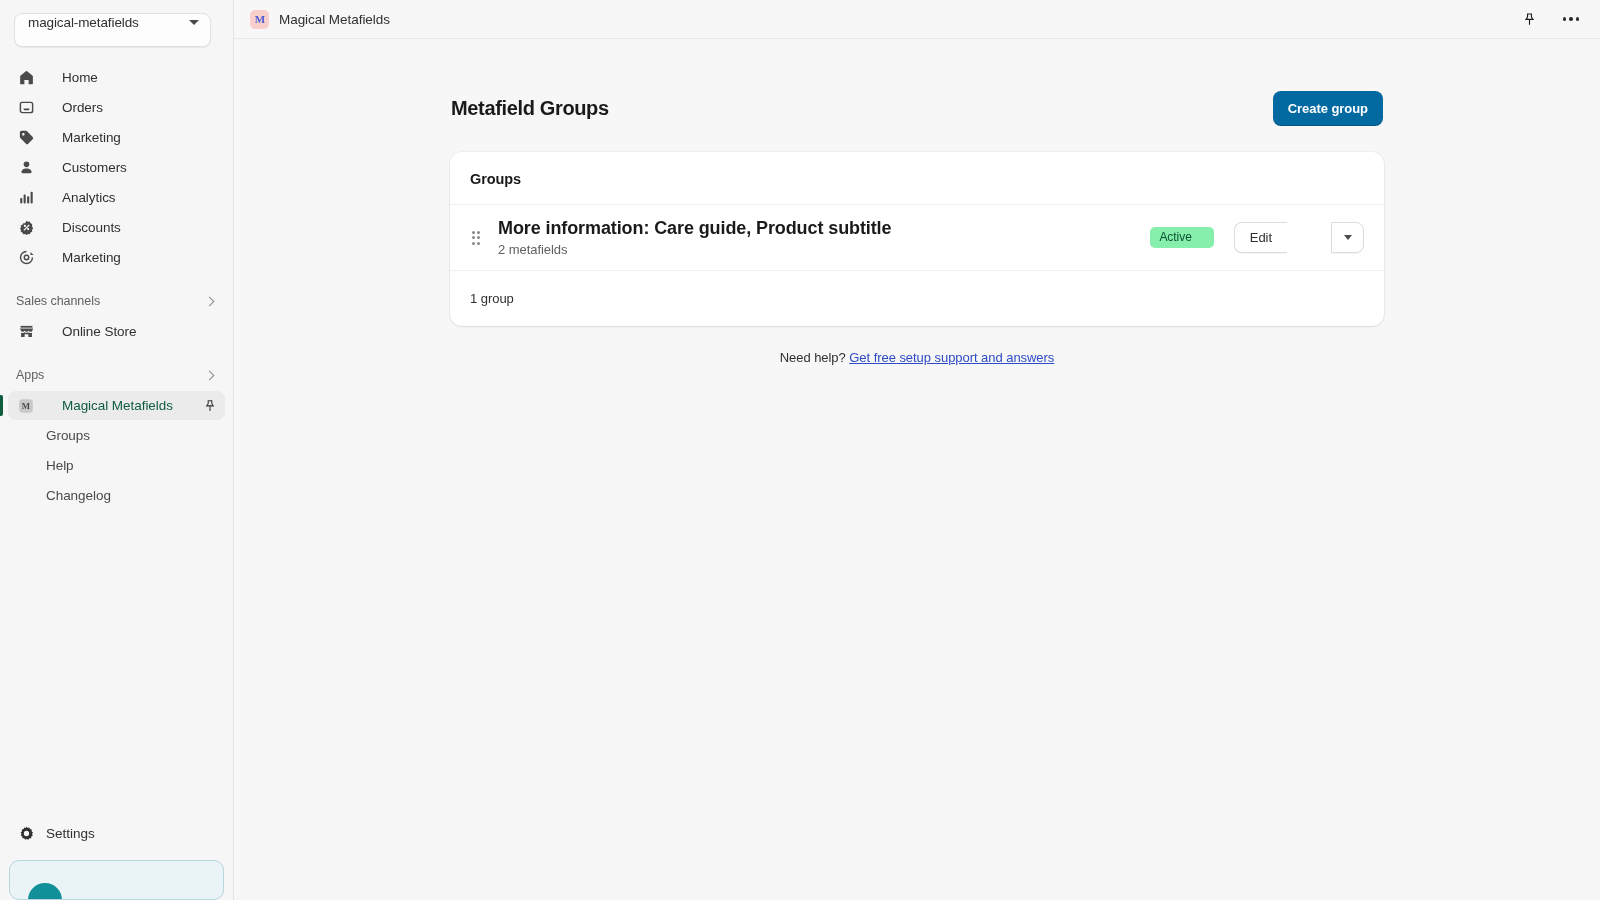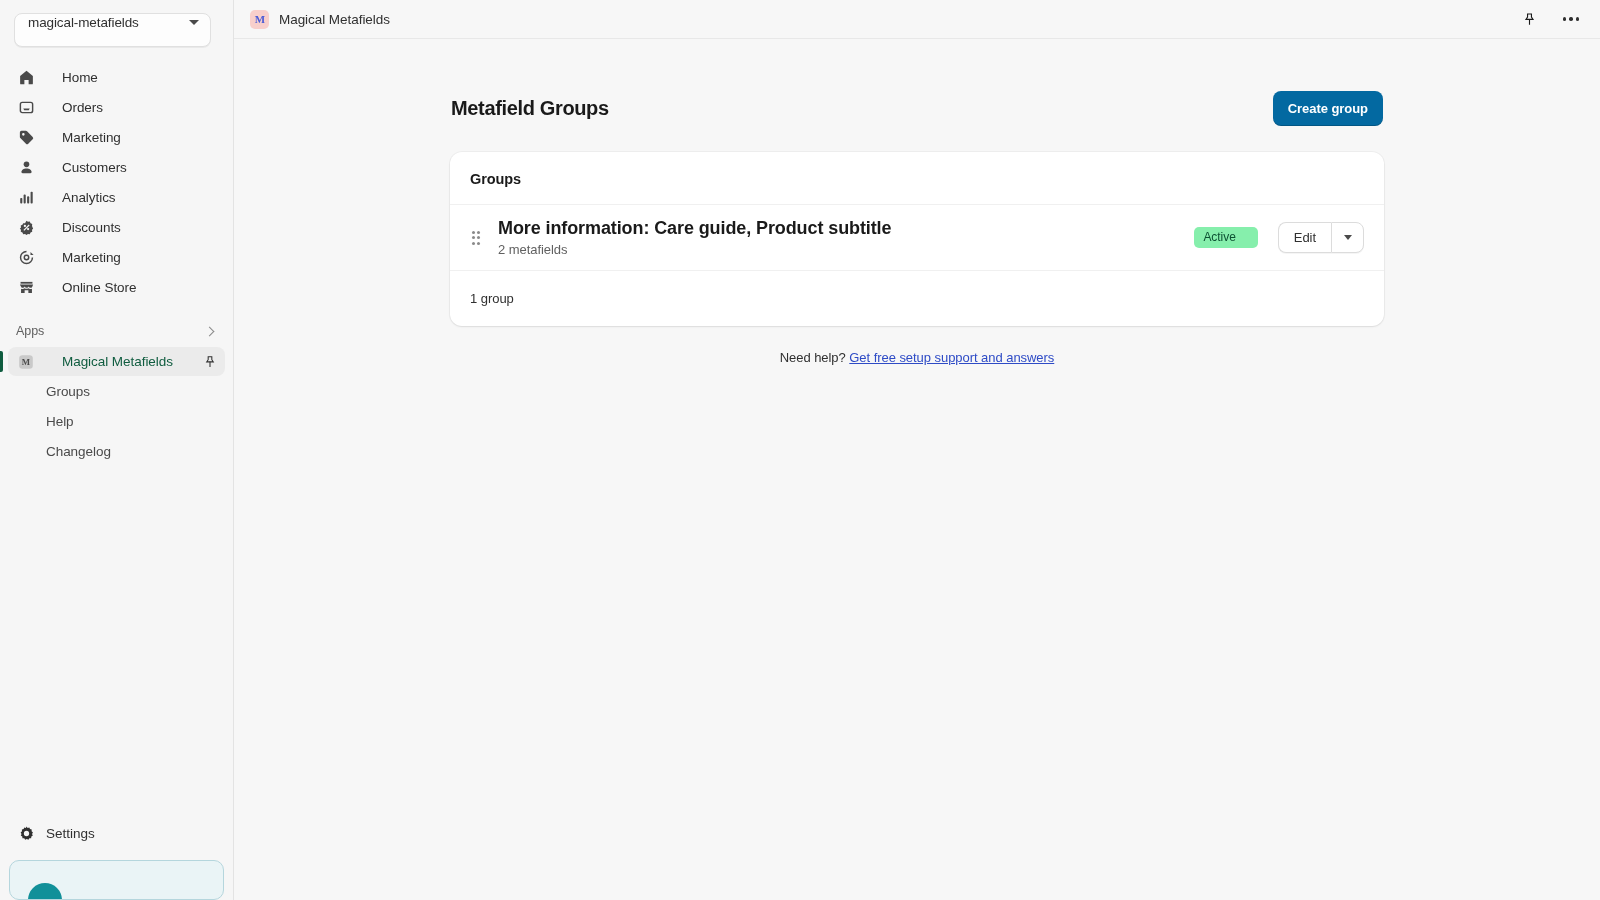--- a/index.html
+++ b/index.html
@@ -309,21 +309,21 @@
     background: #86efac;
     color: #0c5132;
     font-size: 12px;
     border-radius: 5px;
     padding: 3px 22px 4px 9px;
     letter-spacing: -0.05px;
     margin-right: 20px;
     white-space: nowrap;
   }
 
-  .btn-group { display: flex; align-items: stretch; }
+  .btn-group { display: flex; align-items: stretch; gap: 44px; }
   .btn-secondary {
     background: #ffffff;
     border: 1px solid #dcdcdc;
     border-right: none;
     border-radius: 8px 0 0 8px;
     height: 31px;
     padding: 0 15px;
     font-size: 13px;
     color: #303030;
     cursor: pointer;
@@ -457,20 +457,24 @@
               <path d="M17 10a7 7 0 1 1-7-7"></path>
               <circle cx="10" cy="10" r="2.6"></circle>
               <path d="M14.7 3.4v3.6h3.6" stroke="none" fill="#4a4a4a"></path>
             </svg>
         </span>
         <span class="label">Marketing</span>
       </div>
 
     </nav>
 
+    <div class="section-head">
+      <span class="label">Sales channels</span>
+      <span class="chev-right"></span>
+    </div>
 
     <div class="nav-item">
       <span class="ico">
         <svg width="17" height="17" viewBox="0 0 20 20" fill="#4a4a4a">
             <path d="M3 3.4h14v2.1H3z"></path>
             <path d="M2.2 6.6h15.6l-1 2.4a2.3 2.3 0 0 1-2.1 1.4 2.3 2.3 0 0 1-2.2-1.5 2.3 2.3 0 0 1-2.3 1.5 2.3 2.3 0 0 1-2.3-1.5 2.3 2.3 0 0 1-2.2 1.5 2.3 2.3 0 0 1-2.1-1.4L2.2 6.6z"></path>
             <path d="M3.6 11.4v5.2h4.2v-3.5h4.4v3.5h4.2v-5.2a3.6 3.6 0 0 1-2.1.3 3.6 3.6 0 0 1-2.2-.9 3.6 3.6 0 0 1-4.3 0 3.6 3.6 0 0 1-2.2.9 3.6 3.6 0 0 1-2-.3z"></path>
           </svg>
       </span>
       <span class="label">Online Store</span>

